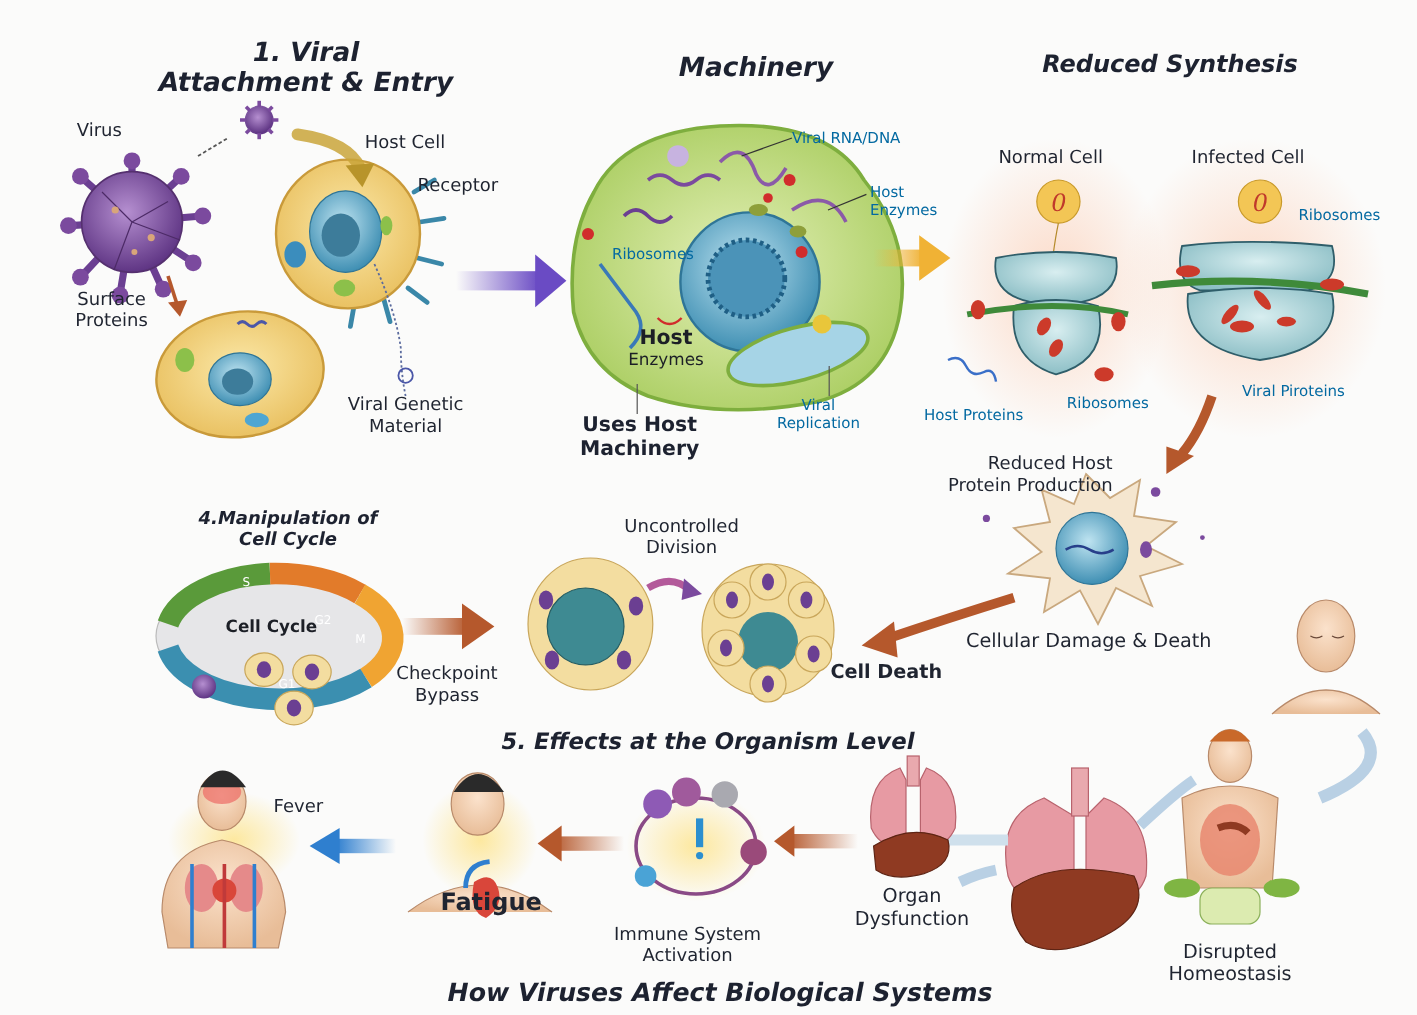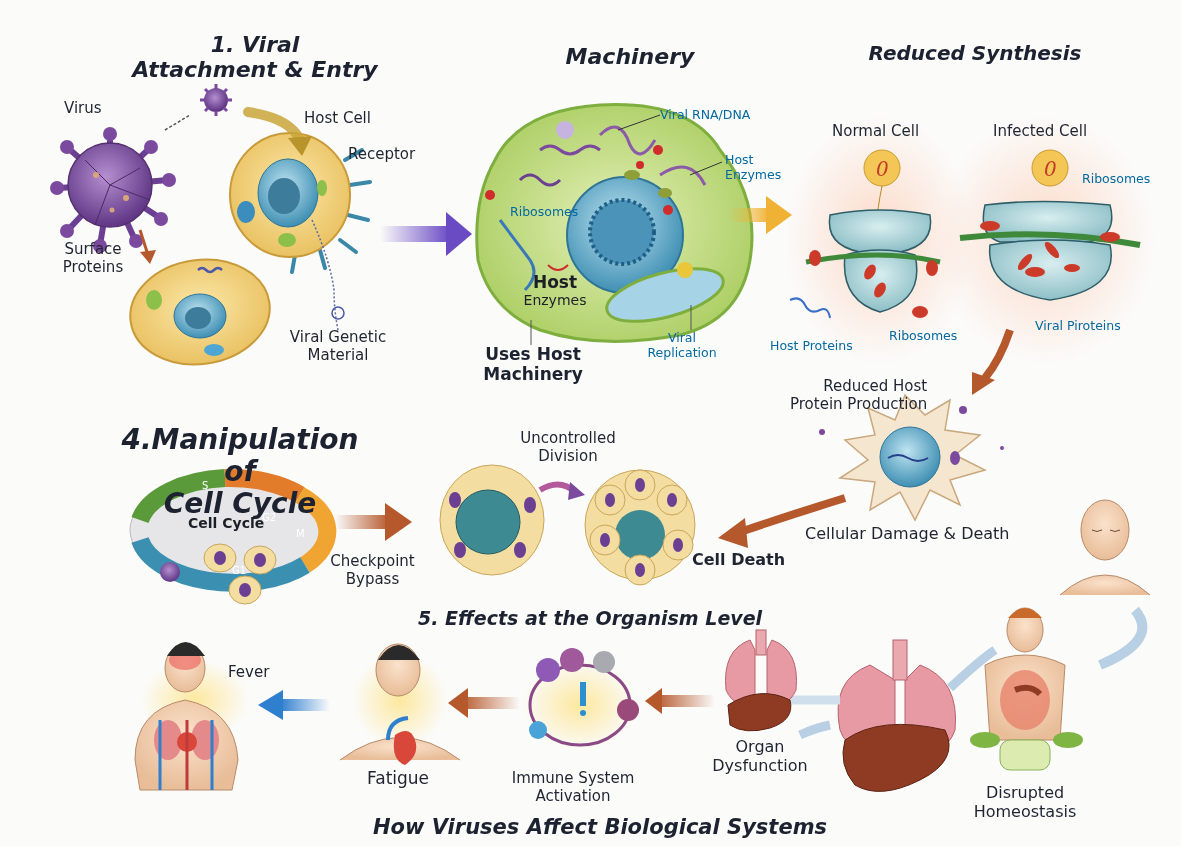--- a/index.html
+++ b/index.html
@@ -405,42 +405,42 @@
 <div class="abs lbl-sm" style="left:1082px; top:171px;">Ribosomes</div>
 <div class="abs lbl-sm" style="left:770px; top:338px;">Host Proteins</div>
 <div class="abs lbl-sm" style="left:889px; top:328px;">Ribosomes</div>
 <div class="abs lbl-sm" style="left:1035px; top:306px;margin-top:12px;">Viral Piroteins</div>
 <div class="abs lbl" style="left:790px; top:378px; text-align:right;">
   <div style="padding-left:16px;">Reduced  Host</div>
   <div>Protein Production</div>
 </div>
 <div class="abs lbl" style="left:805px; top:525px; font-size:16px;">Cellular Damage &amp; Death</div>
 
-<div class="abs title" style="left:110px; top:424px; width:260px; font-size:28px;">
+<div class="abs title" style="left:110px; top:424px; width:260px; font-size:15px;">
   <div>4.Manipulation of</div>
   <div>Cell Cycle</div>
 </div>
 <div class="abs" style="left:188px; top:515px; font-size:14px; font-weight:bold;">Cell Cycle</div>
 <div class="abs" style="left:202px; top:480px; font-size:10px; color:#fff;">S</div>
 <div class="abs" style="left:262px; top:480px; font-size:10px; color:#fff;margin-top:32px;">G2</div>
 <div class="abs" style="left:296px; top:528px; font-size:10px; color:#fff;">M</div>
 <div class="abs" style="left:232px; top:565px; font-size:10px; color:#fff;">G1</div>
 <div class="abs lbl" style="left:325px; top:553px; width:95px;">
   <div>Checkpoint</div>
   <div>Bypass</div>
 </div>
 <div class="abs lbl" style="left:508px; top:430px; width:120px;">
   <div>Uncontrolled</div>
   <div>Division</div>
 </div>
 <div class="abs lbl" style="left:692px; top:551px; font-size:16px; font-weight:bold;">Cell Death</div>
 
 <div class="abs title" style="left:405px; top:608px; width:370px; font-size:19px;">5. Effects at the Organism Level</div>
 <div class="abs lbl" style="left:228px; top:664px;">Fever</div>
-<div class="abs lbl" style="left:367px; top:768px; font-size:17px; font-weight:normal;">Fatigue</div>
+<div class="abs lbl" style="left:367px; top:740px; font-size:20px; font-weight:bold;">Fatigue</div>
 <div class="abs lbl" style="left:508px; top:770px; width:130px;">
   <div>Immune System</div>
   <div>Activation</div>
 </div>
 <div class="abs lbl" style="left:700px; top:738px; width:120px; font-size:16px;">
   <div>Organ</div>
   <div>Dysfunction</div>
 </div>
 <div class="abs lbl" style="left:965px; top:784px; width:120px; font-size:16px;">
   <div>Disrupted</div>

